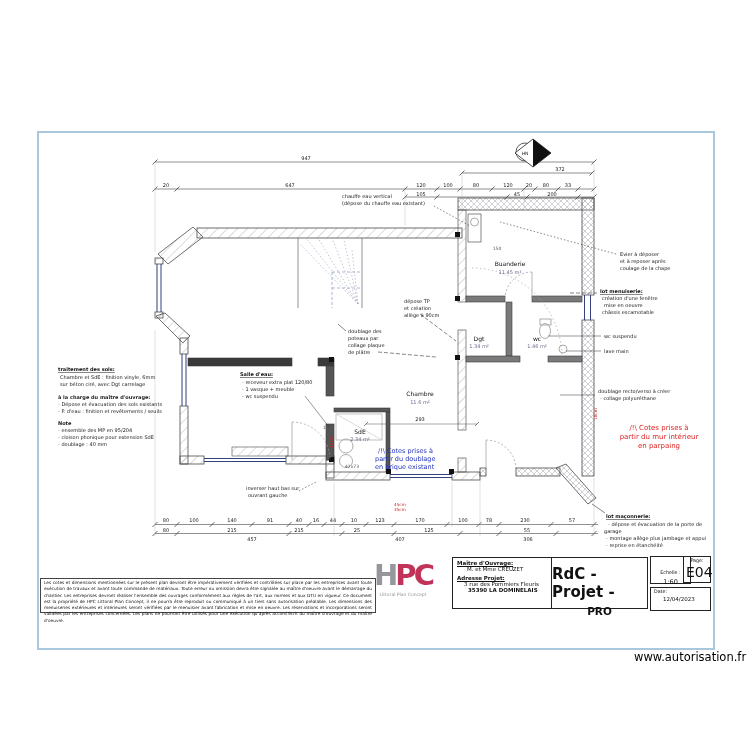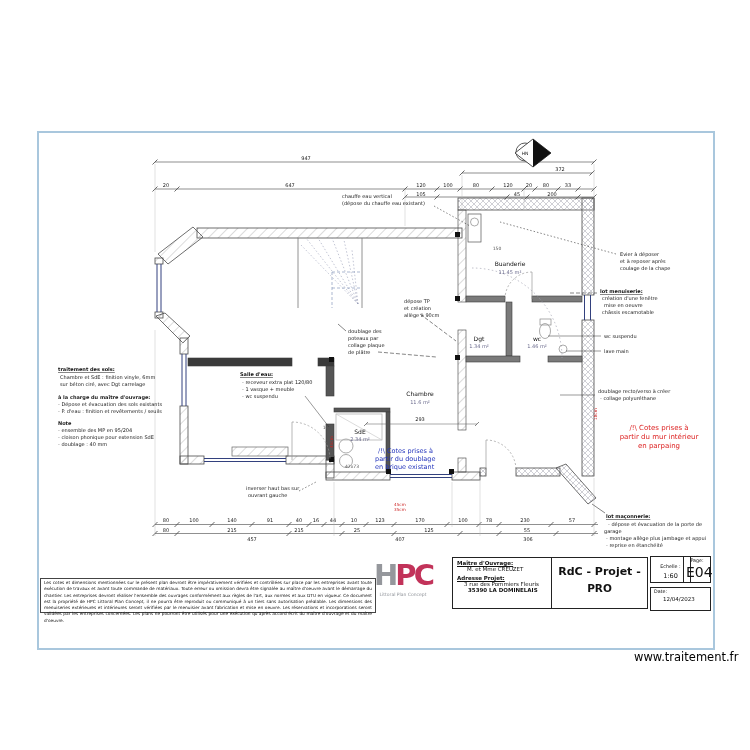--- a/index.html
+++ b/index.html
@@ -27,24 +27,24 @@
   #logo .l-h{color:#95979c;} #logo .l-p{color:#c2335a;} #logo .l-c{color:#c2335a;}
   #logo .tagline{font-size:4.5px;color:#8f9399;margin-top:2px;}
   #infocell{left:452px;top:557px;width:99px;height:52px;border:1px solid #222;border-right:none;
             font-size:5.5px;padding:2px 4px;}
   #infocell .lbl{font-weight:bold;text-decoration:underline;}
   #infocell .v1{margin-left:10px;margin-bottom:3px;}
   #infocell .v2{margin-left:7px;}
   #infocell .v3{margin-left:11px;font-weight:bold;}
   #titlecell{left:551px;top:557px;width:97px;height:52px;border:1.5px solid #222;
              display:flex;flex-direction:column;align-items:center;}
-  #titlecell .t1{font-size:11px;font-weight:bold;margin-top:7px;}
+  #titlecell .t1{font-size:15px;font-weight:bold;margin-top:7px;}
   #titlecell .t2{font-size:10.5px;font-weight:bold;margin-top:4px;}
   #scalebox{left:650px;top:556px;width:41px;height:27px;border:1px solid #222;font-size:4.8px;
-            padding:7px 2px;text-align:center;}
+            padding:13px 2px;text-align:center;}
   #scalebox .val{font-size:6.5px;margin-top:3px;}
   #pagebox{left:683px;top:556px;width:28px;height:27px;border:1px solid #222;font-size:4.8px;
            padding:1px 2px;text-align:center;}
   #pagebox .val{font-size:14px;margin-top:1px;}
   #datebox{left:650px;top:587px;width:61px;height:24px;border:1px solid #222;font-size:4.8px;
            padding:1px 3px;}
   #datebox .val{font-size:5.5px;margin-left:9px;margin-top:2px;}
   #watermark{left:634px;top:650px;font-size:11.5px;color:#000;}
 </style>
 </head>
@@ -428,14 +428,14 @@
   <div class="tb" id="pagebox">
     <div>Page:</div>
     <div class="val">E04</div>
   </div>
 
   <div class="tb" id="datebox">
     <div>Date:</div>
     <div class="val">12/04/2023</div>
   </div>
 
-  <div class="tb" id="watermark">www.traitement.fr</div>
+  <div class="tb" id="watermark">www.autorisation.fr</div>
 </div>
 
 </body></html>

